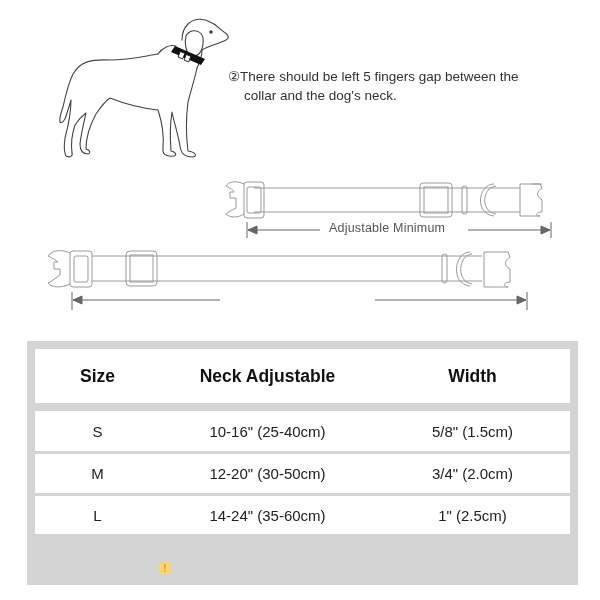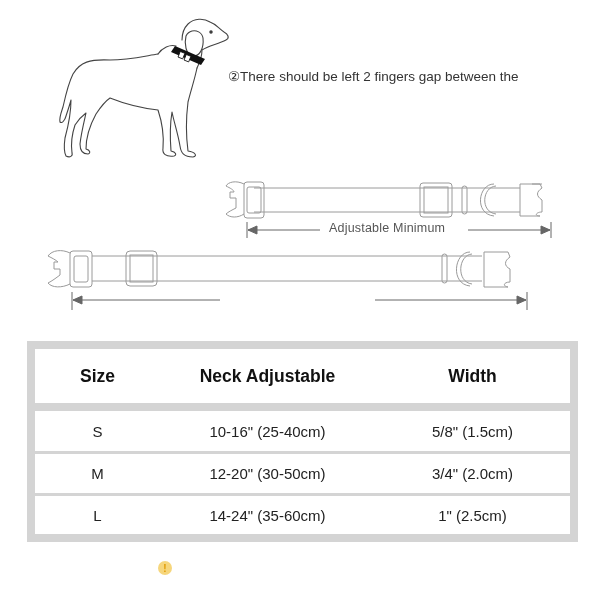--- a/index.html
+++ b/index.html
@@ -5,21 +5,21 @@
   html, body { margin:0; padding:0; background:#ffffff; }
   body { width:600px; height:600px; position:relative; overflow:hidden; font-family:"Liberation Sans", sans-serif; color:#222; }
   .abs { position:absolute; }
   .dog { left:40px; top:12px; width:200px; height:155px; }
   .instructions { left:228px; top:64px; width:360px; font-size:13.5px; color:#333; line-height:19px; }
   .instructions .line { white-space:nowrap; }
   .instructions .indent { padding-left:16px; }
   .collar-min { left:210px; top:170px; width:370px; height:70px; }
   .collar-max { left:30px; top:238px; width:550px; height:76px; }
   .dim-label { font-size:12.5px; color:#555; background:#fff; padding:0 6px; letter-spacing:0.2px; }
-  .table-frame { left:27px; top:341px; width:551px; height:201px; background:#d4d4d4; }
+  .table-frame { left:27px; top:341px; width:551px; height:244px; background:#d4d4d4; }
   .cell-row { position:absolute; left:8px; right:8px; background:#fff; display:flex; align-items:center; }
   .cell { text-align:center; }
   .c1 { width:125px; } .c2 { width:215px; } .c3 { width:195px; }
   .hdr { font-size:17.5px; font-weight:bold; color:#111; }
   .row-text { font-size:15px; color:#222; }
   .note { left:158px; top:561px; font-size:11px; color:#222; display:flex; align-items:center; }
   .warn { width:14px; height:14px; border-radius:50%; background:#f6d67c; color:#e09a00; font-size:10px; font-weight:bold; display:flex; align-items:center; justify-content:center; margin-right:9px; }
 </style>
 </head>
 <body>
@@ -38,22 +38,23 @@
     </g>
 
     <path d="M131,40 L135,34 L165,47 L161,53 Z" fill="#111"></path>
     <rect x="139" y="40" width="5" height="6" fill="#fff" stroke="#111" stroke-width="0.8" transform="rotate(22 141 43)"></rect>
     <rect x="145" y="43" width="5" height="6" fill="#fff" stroke="#111" stroke-width="0.8" transform="rotate(22 147 46)"></rect>
   </svg>
 </div>
 
 <div class="abs instructions">
   <div class="line" style="margin-top:3px;">
-    <span>②</span><span>There should be left 2 fingers gap between the</span>
+    <span>②</span><span>There should be left 5 fingers gap between the</span>
   </div>
+  <div class="line indent">collar and the dog's neck.</div>
 </div>
 
 <div class="abs collar-min">
   <svg width="370" height="70" viewBox="0 0 370 70">
     <g fill="none" stroke="#9a9a9a" stroke-width="1">
 
       <line x1="44" y1="18" x2="310" y2="18"></line>
       <line x1="44" y1="42" x2="310" y2="42"></line>
 
       <path d="M34,14 C26,10 18,12 16,16 C20,18 24,20 24,22 L20,22 L20,28 L26,28 L26,38 C22,40 18,42 16,44 C20,48 28,48 34,44"></path>

